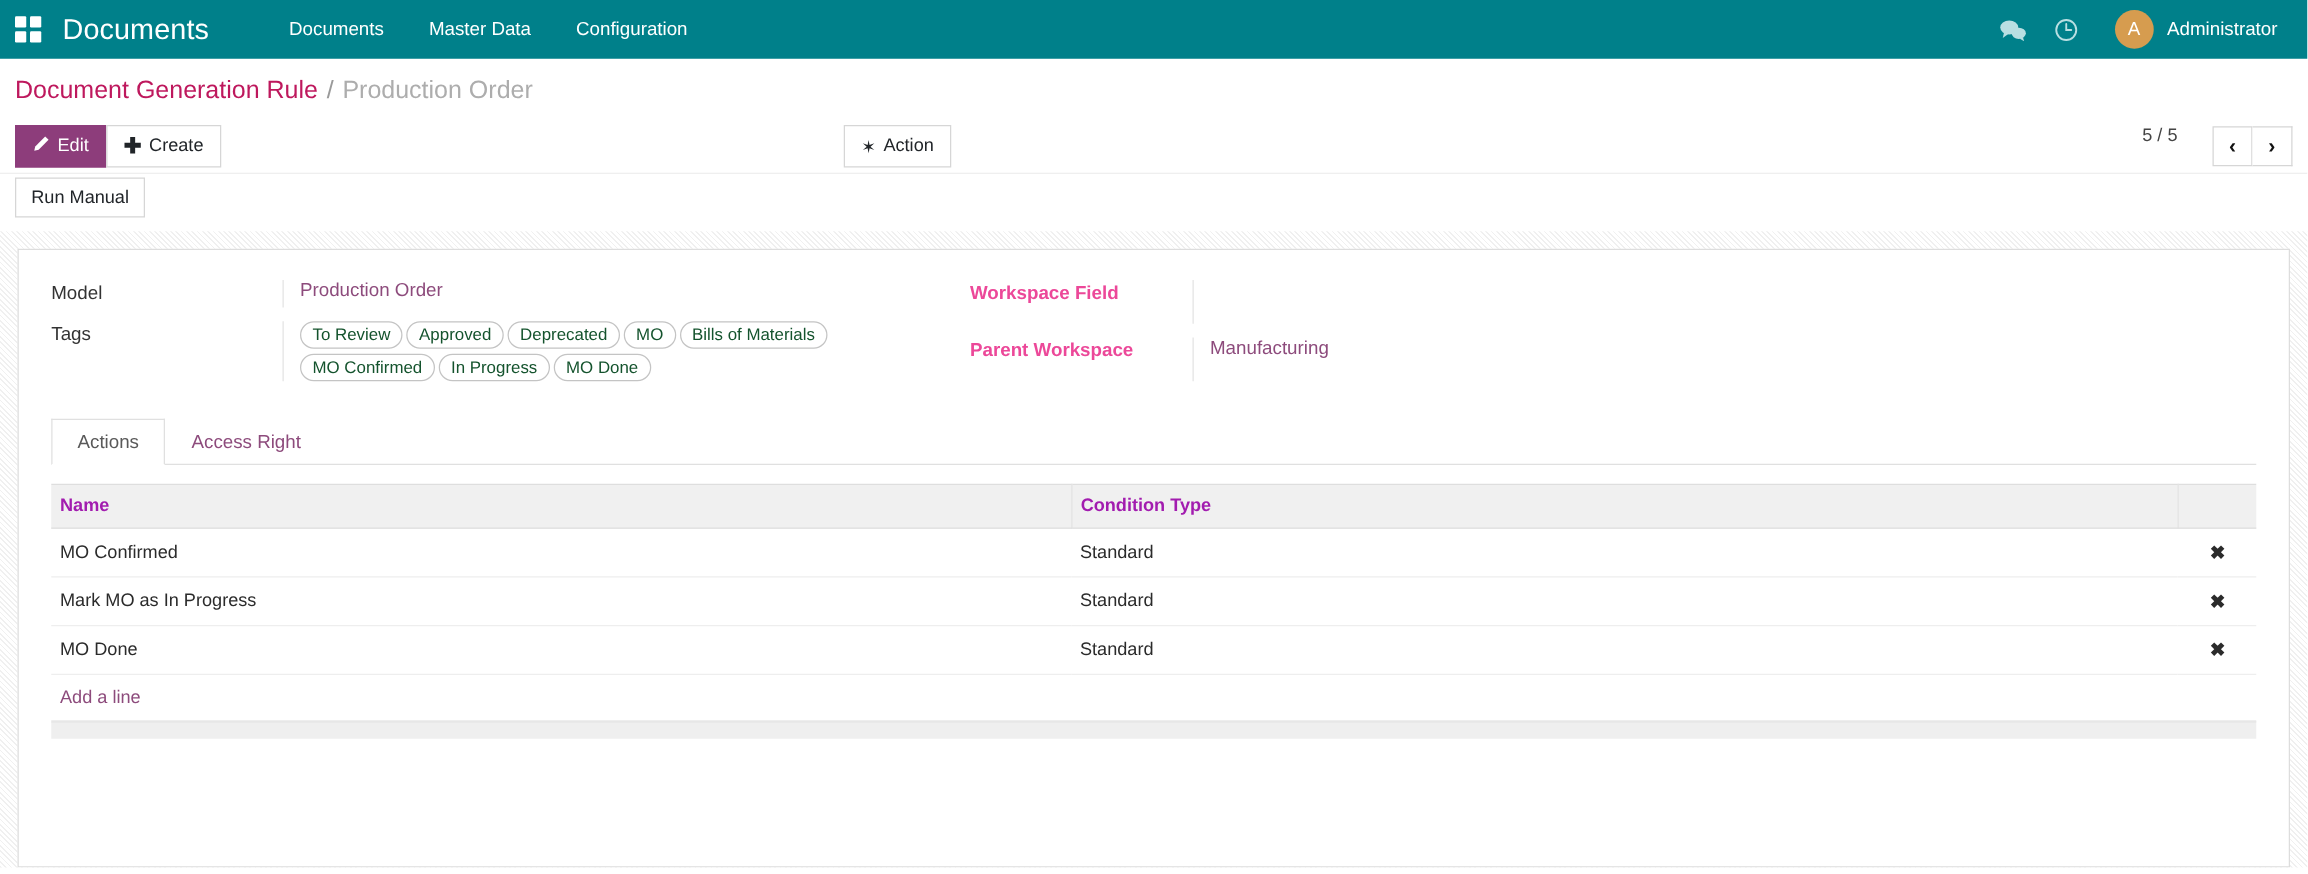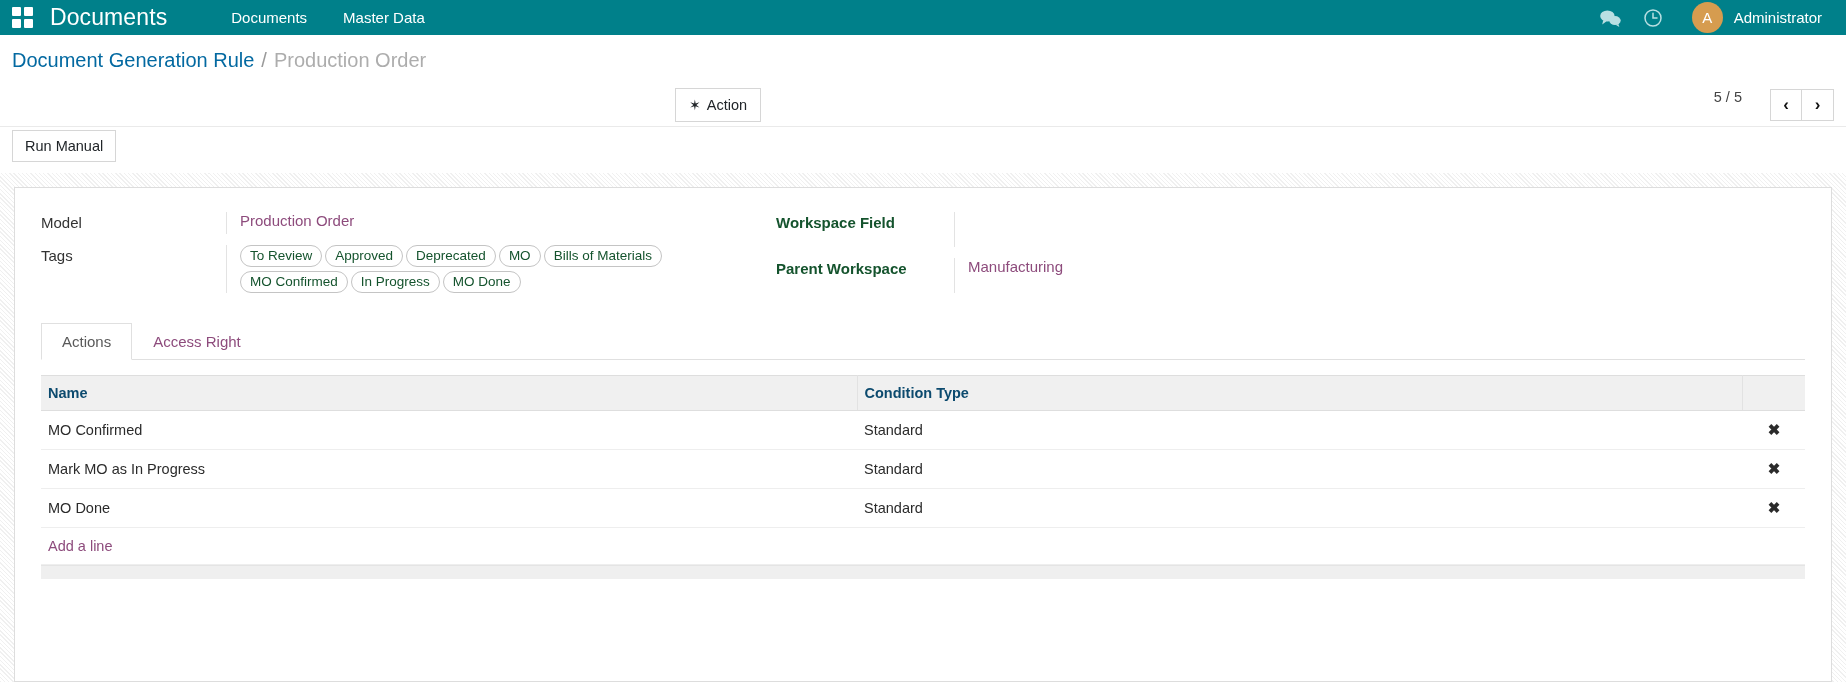--- a/index.html
+++ b/index.html
@@ -8,21 +8,21 @@
     height: 699px;
     overflow: hidden;
     font-family: "Liberation Sans", sans-serif;
     background: #ffffff;
     color: #212529;
     -webkit-font-smoothing: antialiased;
   }
 
   
   .navbar {
-    height: 35px;
+    height: 47px;
     background: #00808a;
     display: flex;
     align-items: center;
     padding: 0 18px 0 12px;
     color: #ffffff;
     position: relative;
   }
   .apps-grid {
     width: 22px; height: 22px;
     display: grid;
@@ -85,21 +85,21 @@
 
   
   .breadcrumb-bar {
     padding: 14px 0 11px 12px;
     display: flex;
     align-items: baseline;
     background: #ffffff;
   }
   .bc-parent {
     font-size: 20px;
-    color: #0369a1;
+    color: #be185d;
     cursor: pointer;
     white-space: nowrap;
   }
   .bc-sep { font-size: 20px; color: #9a9a9a; margin: 0 7px; }
   .bc-current { font-size: 20px; color: #adadad; white-space: nowrap; }
 
   
   .control-panel {
     display: flex;
     align-items: center;
@@ -200,21 +200,21 @@
     gap: 16px 0;
   }
   .fgroup { display: grid; grid-template-columns: 185px 1fr; row-gap: 11px; }
   .fgroup.right { grid-template-columns: 178px 1fr; }
   .flabel {
     font-size: 15px;
     color: #333333;
     padding-top: 2px;
     white-space: nowrap;
   }
-  .flabel.bold { font-weight: bold; color: #14532d; }
+  .flabel.bold { font-weight: bold; color: #ec4899; }
   .fvalue {
     font-size: 15px;
     padding-left: 13px;
     border-left: 1px solid #e3e3e3;
     min-height: 22px;
   }
   .flink { color: #8d4b7c; cursor: pointer; }
   .tags { display: flex; flex-wrap: wrap; gap: 4px 3px; max-width: 505px; }
   .tag {
     border: 1px solid #c4c4c4;
@@ -256,21 +256,21 @@
     border-collapse: collapse;
     table-layout: fixed;
     font-size: 14.5px;
   }
   table.list thead th {
     background: #f0f0f0;
     border-top: 1px solid #dedede;
     border-bottom: 1px solid #dedede;
     text-align: left;
     font-weight: bold;
-    color: #0c4a6e;
+    color: #a21caf;
     padding: 9px 6px 9px 7px;
     font-size: 14.5px;
   }
   table.list thead th.col-name { width: 816px; border-right: 1px solid #e2e2e2; }
   table.list thead th.col-cond { border-right: 1px solid #e2e2e2; }
   table.list thead th.col-x { width: 63px; }
   table.list tbody td {
     border-bottom: 1px solid #eeeeee;
     padding: 10px 6px 10px 7px;
     color: #2b2b2b;
@@ -302,20 +302,21 @@
   <div class="apps-grid">
     <i></i>
       <i></i>
       <i></i>
       <i></i>
   </div>
   <div class="brand">Documents</div>
   <div class="menu-items">
     <div class="menu-item">Documents</div>
     <div class="menu-item">Master Data</div>
+    <div class="menu-item">Configuration</div>
   </div>
   <div class="nav-right">
     <div class="nav-icon">
       <svg width="21" height="18" viewBox="0 0 21 18" fill="#b9dfe2">
         <ellipse cx="7.4" cy="7" rx="7.2" ry="5.6"></ellipse>
         <path d="M3.2 11.2 L2.2 15.4 L6.6 12.2 Z"></path>
         <ellipse cx="15" cy="11.6" rx="5.7" ry="4.5"></ellipse>
         <path d="M18.4 14.9 L19.3 18 L15.6 15.7 Z"></path>
       </svg>
     </div>
@@ -332,20 +333,34 @@
   </div>
 </div>
 
 <div class="breadcrumb-bar">
   <span class="bc-parent">Document Generation Rule</span>
   <span class="bc-sep">/</span>
   <span class="bc-current">Production Order</span>
 </div>
 
 <div class="control-panel">
+  <div class="btn-group">
+    <button class="btn primary">
+      <span>
+        <svg width="14" height="14" viewBox="0 0 16 16" fill="#ffffff">
+          <path d="M11.6 1.3 L14.7 4.4 L5.6 13.5 L1.6 14.4 L2.5 10.4 Z M11.6 1.3"></path>
+        </svg>
+      </span>
+      <span>Edit</span>
+    </button>
+    <button class="btn">
+      <span style="font-size:17px;font-weight:bold;line-height:1;">✚</span>
+      <span>Create</span>
+    </button>
+  </div>
 
   <div class="action-wrap">
     <button class="btn">
       <span style="font-size:14px;line-height:1;">✶</span>
       <span>Action</span>
     </button>
   </div>
 
   <div class="pager">
     <span class="pager-count">5 / 5</span>

